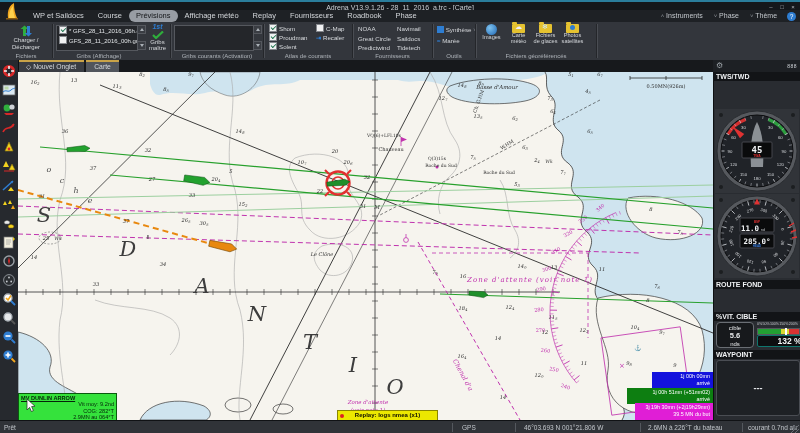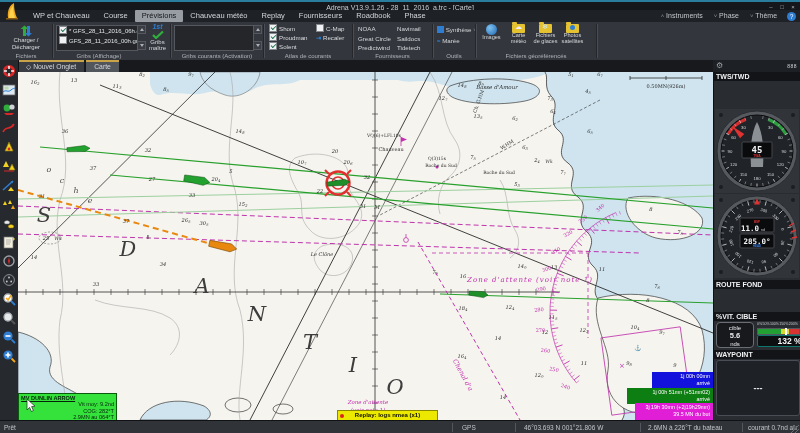--- a/index.html
+++ b/index.html
@@ -6,21 +6,21 @@
     font-family:"Liberation Sans",sans-serif;-webkit-user-select:none;user-select:none;}
   #app{position:absolute;inset:0;width:800px;height:433px;}
   .abs{position:absolute;}
   
   #titlebar{left:0;top:0;width:800px;height:10px;background:#14171b;border-top:2px solid #2a7d9c;color:#c9cdd2;font-size:7px;}
   #title-text{left:0;right:0;top:2px;text-align:center;}
   .winbtn{top:1px;width:10px;height:8px;color:#b6bac0;font-size:6px;text-align:center;line-height:8px;}
   
   #menubar{left:0;top:10px;width:800px;height:12px;background:#1e2125;color:#d3d6da;font-size:7.5px;}
   .mtab{float:left;padding:1px 7px;height:10px;line-height:10px;cursor:default;}
-  .mtab.active{background:#989da4;color:#131518;border-radius:1px;}
+  .mtab.active{background:#989da4;color:#131518;border-radius:6px;}
   #menutabs{position:absolute;left:26px;top:0;}
   #menuright{position:absolute;right:4px;top:0;height:12px;line-height:12px;font-size:7px;color:#c3c7cc;}
   #menuright span.mr{margin-left:9px;}
   .caret{font-size:6px;color:#8d9197;}
   #help-badge{display:inline-block;width:9px;height:9px;border-radius:50%;background:#2e7dd1;color:#fff;
     text-align:center;line-height:9px;font-size:6.5px;margin-left:8px;vertical-align:middle;}
   #applogo{left:2px;top:1px;width:20px;height:20px;}
   
   #ribbon{left:0;top:22px;width:800px;height:38px;background:#33363c;border-bottom:1px solid #101215;color:#d8dbde;}
   .rsep{top:2px;width:1px;height:34px;background:#24262a;border-right:1px solid #4a4d53;}
@@ -96,24 +96,24 @@
 
   <div id="titlebar" class="abs">
     <div id="title-text" class="abs">Adrena V13.9.1.26 - 28_11_2016_a.trc - [Carte]</div>
     <div class="winbtn abs" style="right:24px;">–</div>
     <div class="winbtn abs" style="right:13px;">□</div>
     <div class="winbtn abs" style="right:2px;">×</div>
   </div>
 
   <div id="menubar" class="abs">
     <div id="menutabs">
-      <span class="mtab">WP et Chauveau</span>
+      <span class="mtab">WP et Saildocs</span>
       <span class="mtab">Course</span>
       <span class="mtab active">Prévisions</span>
-      <span class="mtab">Chauveau météo</span>
+      <span class="mtab">Affichage météo</span>
       <span class="mtab">Replay</span>
       <span class="mtab">Fournisseurs</span>
       <span class="mtab">Roadbook</span>
       <span class="mtab">Phase</span>
     </div>
     <div id="menuright">
       <span class="mr"><span class="caret">˄</span> <span>Instruments</span></span>
       <span class="mr"><span class="caret">˅</span> <span>Phase</span></span>
       <span class="mr"><span class="caret">˅</span> <span>Thème</span></span>
       <span id="help-badge">?</span>

